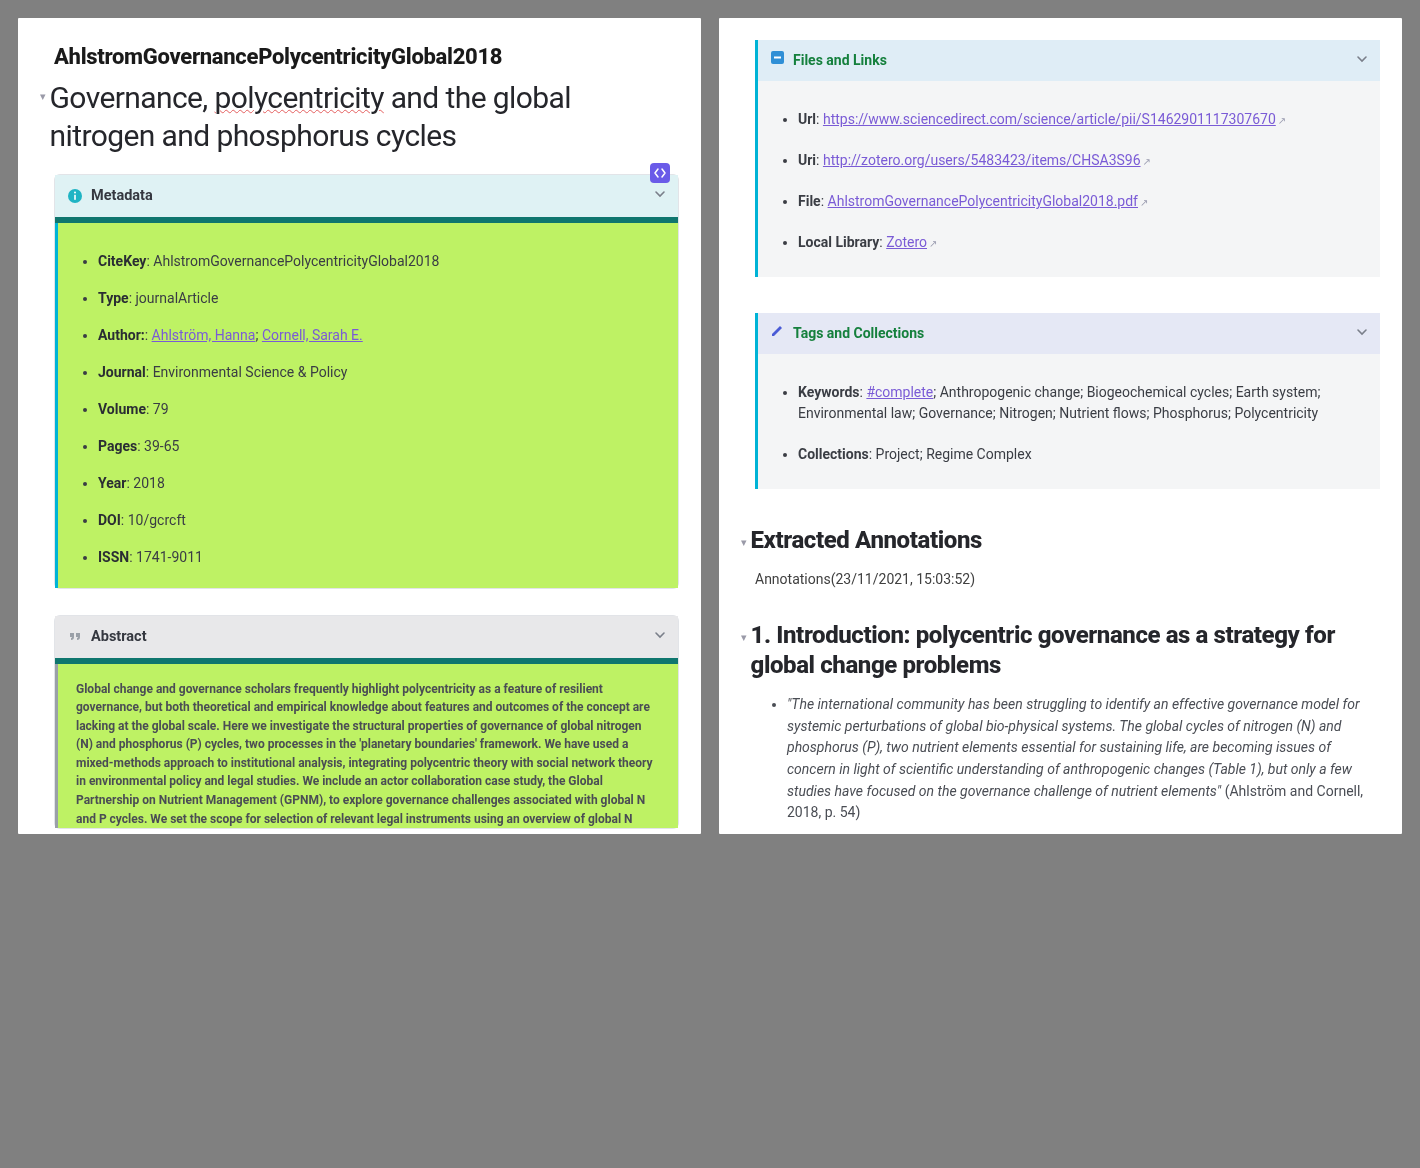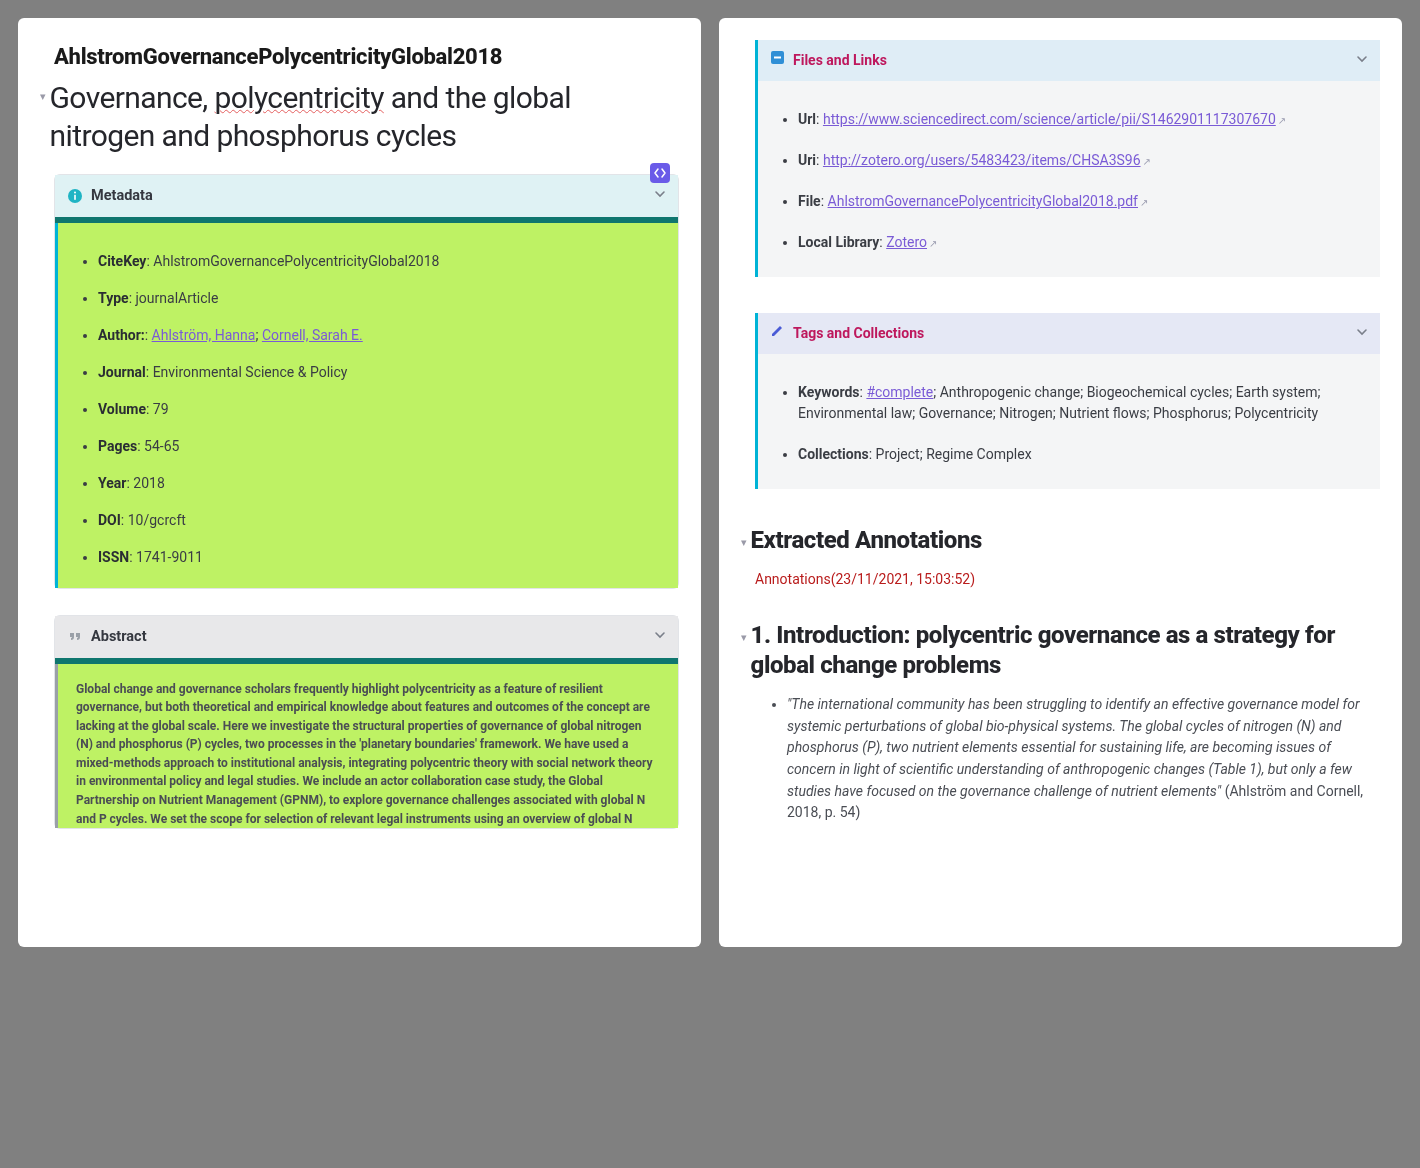--- a/index.html
+++ b/index.html
@@ -8,24 +8,24 @@
     font-family: -apple-system, BlinkMacSystemFont, "Segoe UI", Roboto, Helvetica, Arial, sans-serif;
     color: #2a2a2a;
     font-size: 14px;
     line-height: 1.5;
     padding: 18px;
     display: flex;
     gap: 18px;
   }
   .pane {
     background: #ffffff;
-    border-radius: 6px;
+    border-radius: 1px;
     padding: 22px 22px 0 22px;
     width: 50%;
-    height: 929px;
+    height: 816px;
     overflow: hidden;
     position: relative;
   }
   .citekey-title {
     font-weight: 800;
     font-size: 22px;
     color: #1a1a1a;
     letter-spacing: -0.3px;
     margin-left: 14px;
     margin-bottom: 6px;
@@ -88,39 +88,39 @@
   .card-body ul { list-style: disc; padding-left: 22px; }
   .card-body li { margin-bottom: 16px; font-size: 14px; color: #3a3d44; }
   .card-body li:last-child { margin-bottom: 0; }
   .card-body li b { font-weight: 700; color: #2a2d33; }
   a.link { color: #7a5bd6; text-decoration: underline; }
   .ext-icon { font-size: 10px; color: #9a9cb0; margin-left: 2px; }
   .abstract-body { border-left: 3px solid #9aa0a8; padding: 16px 18px 0 18px; }
   .abstract-text { font-size: 12px; color: #4a4d54; line-height: 1.55; font-weight: bold; }
   .h2-wrap { display: flex; align-items: flex-start; margin: 10px 0 14px 0; }
   .h2 { font-weight: 800; font-size: 24px; color: #25262b; letter-spacing: -0.4px; line-height: 1.25; }
-  .annot-line { font-size: 14px; color: #b91c1c; margin-left: 14px; margin-bottom: 30px; }
+  .annot-line { font-size: 14px; color: #404040; margin-left: 14px; margin-bottom: 30px; }
   .quote-body { padding-left: 28px; }
   .quote-body ul { list-style: disc; padding-left: 18px; }
   .quote-body li { font-style: italic; color: #4a4d54; font-size: 14px; line-height: 1.55; }
   .quote-body li .attr { font-style: normal; }
   .plain-card {
     border-left: 3px solid #00b3d6;
     background: #f4f5f6;
     margin: 0 0 36px 14px;
     padding: 28px 18px 24px 18px;
   }
   .plain-header {
     background: #dfedf6;
     margin: -28px -18px 28px -18px;
     padding: 10px 12px;
     display: flex;
     align-items: center;
     font-weight: 700;
-    color: #be185d;
+    color: #15803d;
   }
   .plain-header .chev { margin-left: auto; color: #7a7f8a; }
   .plain-header.tags { background: #e5e8f5; }
   .plain-card ul { list-style: disc; padding-left: 22px; }
   .plain-card li { margin-bottom: 20px; font-size: 14px; color: #3a3d44; }
   .plain-card li:last-child { margin-bottom: 0; }
 </style>
 </head>
 <body>
 
@@ -154,21 +154,21 @@
           </svg>
       </span>
     </div>
     <div class="card-body">
       <ul>
         <li><b>CiteKey</b>: <span>AhlstromGovernancePolycentricityGlobal2018</span></li>
         <li><b>Type</b>: <span>journalArticle</span></li>
         <li><b>Author:</b>: <a class="link">Ahlström, Hanna</a>; <a class="link">Cornell, Sarah E.</a></li>
         <li><b>Journal</b>: <span>Environmental Science &amp; Policy</span></li>
         <li><b>Volume</b>: <span>79</span></li>
-        <li><b>Pages</b>: <span>54-65</span></li>
+        <li><b>Pages</b>: <span>39-65</span></li>
         <li><b>Year</b>: <span>2018</span></li>
         <li><b>DOI</b>: <span>10/gcrcft</span></li>
         <li><b>ISSN</b>: <span>1741-9011</span></li>
       </ul>
     </div>
   </div>
 
   <div class="card abstract">
     <div class="card-header">
       <span class="icon">

